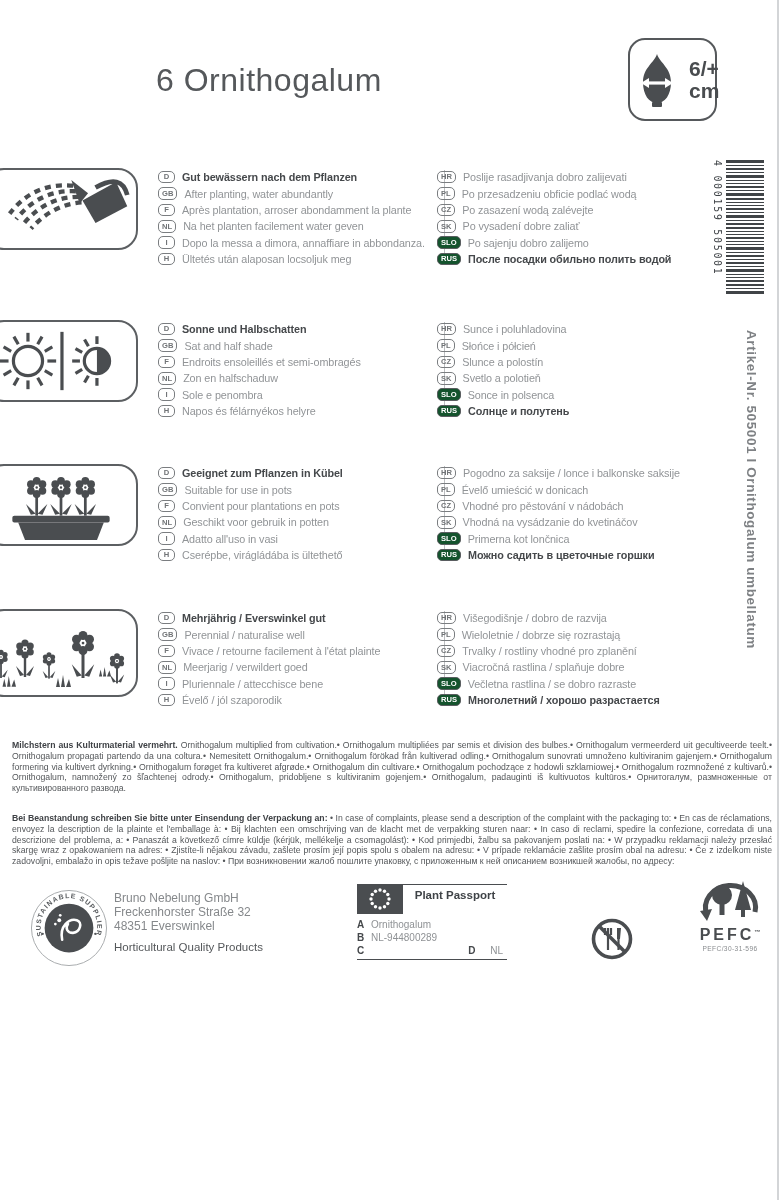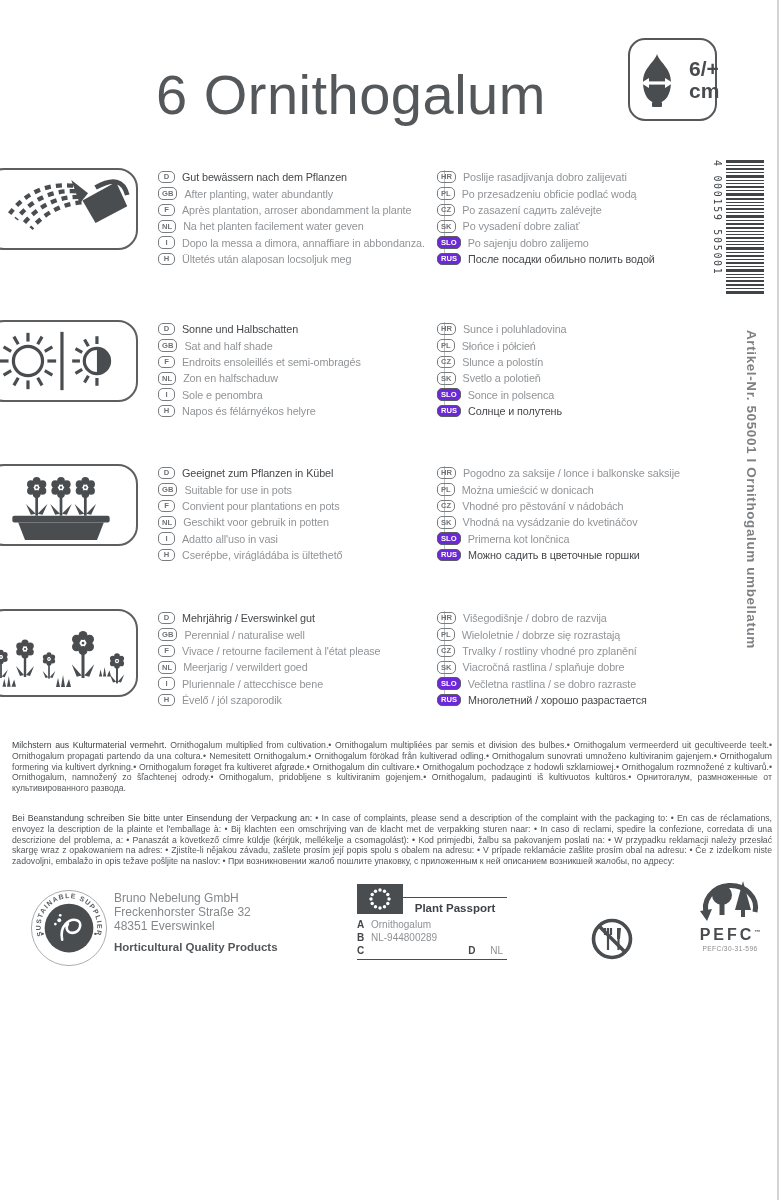--- a/index.html
+++ b/index.html
@@ -1,50 +1,50 @@
 <!DOCTYPE html>
 <html><head>
 <meta charset="utf-8">
 <style>
   *{box-sizing:border-box;margin:0;padding:0}
   html,body{width:782px;height:1200px}
   body{position:relative;background:#fff;font-family:"Liberation Sans",sans-serif;color:#4a4d50;overflow:hidden}
   .abs{position:absolute}
   svg{display:block}
 
-  .page-title{left:156px;top:62px;font-size:56px;color:#55585b;letter-spacing:.5px}
+  .page-title{left:156px;top:62px;font-size:32px;color:#55585b;letter-spacing:.5px}
 
   .size-badge{left:628px;top:38px;width:89px;height:83px;border:2.6px solid #55585b;border-radius:17px;display:flex;align-items:center;padding:0 6px 0 7px;gap:6px;background:#fff}
   .size-badge .sep{width:2px;height:56px;background:#55585b}
   .size-badge .vals{display:flex;flex-direction:column;justify-content:center;line-height:1.04;font-weight:bold;font-size:21px;color:#494c4f}
 
   .section{left:0;width:782px;height:106px}
   .icon-box{left:-16px;top:2px;width:154px;height:82px;border:2.6px solid #5c5f62;border-radius:20px;display:flex;align-items:center;justify-content:center;background:#fff}
   .icon-box.tall{height:88px}
   .vdiv{left:444px;top:4px;width:1px;height:95px;background:#bcbec0}
   .col{top:3px;display:flex;flex-direction:column}
   .col-l{left:158px;width:280px}
   .col-r{left:437px;width:258px}
   .row{display:flex;align-items:center;gap:7px;height:16.4px;white-space:nowrap}
   .badge{min-width:17px;padding:1.5px 3px;border:1.2px solid #7a7d80;border-radius:5px;font-size:7.6px;font-weight:bold;color:#707376;text-align:center;line-height:1;flex:0 0 auto}
-  .badge.f{background:#6d28d9;border-color:#5a5d60;color:#fff}
+  .badge.f{background:#14532d;border-color:#5a5d60;color:#fff}
   .txt{font-size:10.8px;color:#919497;letter-spacing:-.1px}
-  .txt.b{color:#45484b;font-weight:normal}
+  .txt.b{color:#45484b;font-weight:bold}
 
   .para{left:12px;width:760px;font-size:8.7px;line-height:1.24;text-align:justify;color:#54575a}
-  .para .lead{font-weight:normal;color:#3f4246}
+  .para .lead{font-weight:bold;color:#3f4246}
   #para1{top:740px}
   #para2{top:813px}
 
   .seal{left:30px;top:889px}
   .addr{left:114px;top:892px;font-size:12px;line-height:13.8px;color:#85888b}
-  .tagline{left:114px;top:941px;font-size:11.5px;font-weight:bold;color:#54575a}
+  .tagline{left:114px;top:941px;font-size:11.5px;font-weight:normal;color:#54575a}
 
   .pp{left:357px;top:884px;width:150px}
-  .pp-head{display:flex;align-items:flex-end;gap:0}
+  .pp-head{display:flex;align-items:flex-start;gap:0}
   .pp-title{flex:1;border-top:1.6px solid #4a4d50;padding-top:4px;font-size:11.5px;font-weight:bold;color:#3f4347;text-align:center}
   .pp-rows{margin-top:5px}
   .pp-row{font-size:10px;height:13px;display:flex;align-items:flex-start}
   .pp-lab{font-weight:bold;color:#45484b;width:14px}
   .pp-val{color:#8f9295}
   .pp-last{border-bottom:1.6px solid #4a4d50;height:15px}
   .pp-last .right{margin-left:auto;display:flex;gap:8px;padding-right:4px}
 
   .noeat{left:590px;top:917px}
   .pefc{left:686px;top:875px;width:88px;text-align:center;color:#4a4d50}
@@ -127,21 +127,21 @@
     <div class="row">
         <span class="badge">HR</span>
         <span class="txt">Poslije rasadjivanja dobro zalijevati</span>
       </div>
     <div class="row">
         <span class="badge">PL</span>
         <span class="txt">Po przesadzeniu obficie podlać wodą</span>
       </div>
     <div class="row">
         <span class="badge">CZ</span>
-        <span class="txt">Po zasazení садить zalévejte</span>
+        <span class="txt">Po zasazení wodą zalévejte</span>
       </div>
     <div class="row">
         <span class="badge">SK</span>
         <span class="txt">Po vysadení dobre zaliať</span>
       </div>
     <div class="row">
         <span class="badge f">SLO</span>
         <span class="txt">Po sajenju dobro zalijemo</span>
       </div>
     <div class="row">
@@ -290,21 +290,21 @@
         <span class="txt">Cserépbe, virágládába is ültethető</span>
       </div>
   </div>
   <div class="abs col col-r">
     <div class="row">
         <span class="badge">HR</span>
         <span class="txt">Pogodno za saksije / lonce i balkonske saksije</span>
       </div>
     <div class="row">
         <span class="badge">PL</span>
-        <span class="txt">Można umieścić w donicach</span>
+        <span class="txt">Évelő umieścić w donicach</span>
       </div>
     <div class="row">
         <span class="badge">CZ</span>
         <span class="txt">Vhodné pro pěstování v nádobách</span>
       </div>
     <div class="row">
         <span class="badge">SK</span>
         <span class="txt">Vhodná na vysádzanie do kvetináčov</span>
       </div>
     <div class="row">
@@ -356,21 +356,21 @@
     <div class="row">
         <span class="badge">D</span>
         <span class="txt b">Mehrjährig / Everswinkel gut</span>
       </div>
     <div class="row">
         <span class="badge">GB</span>
         <span class="txt">Perennial / naturalise well</span>
       </div>
     <div class="row">
         <span class="badge">F</span>
-        <span class="txt">Vivace / retourne facilement à l'état please</span>
+        <span class="txt">Vivace / retourne facilement à l'état plainte</span>
       </div>
     <div class="row">
         <span class="badge">NL</span>
         <span class="txt">Meerjarig / verwildert goed</span>
       </div>
     <div class="row">
         <span class="badge">I</span>
         <span class="txt">Pluriennale / attecchisce bene</span>
       </div>
     <div class="row">

